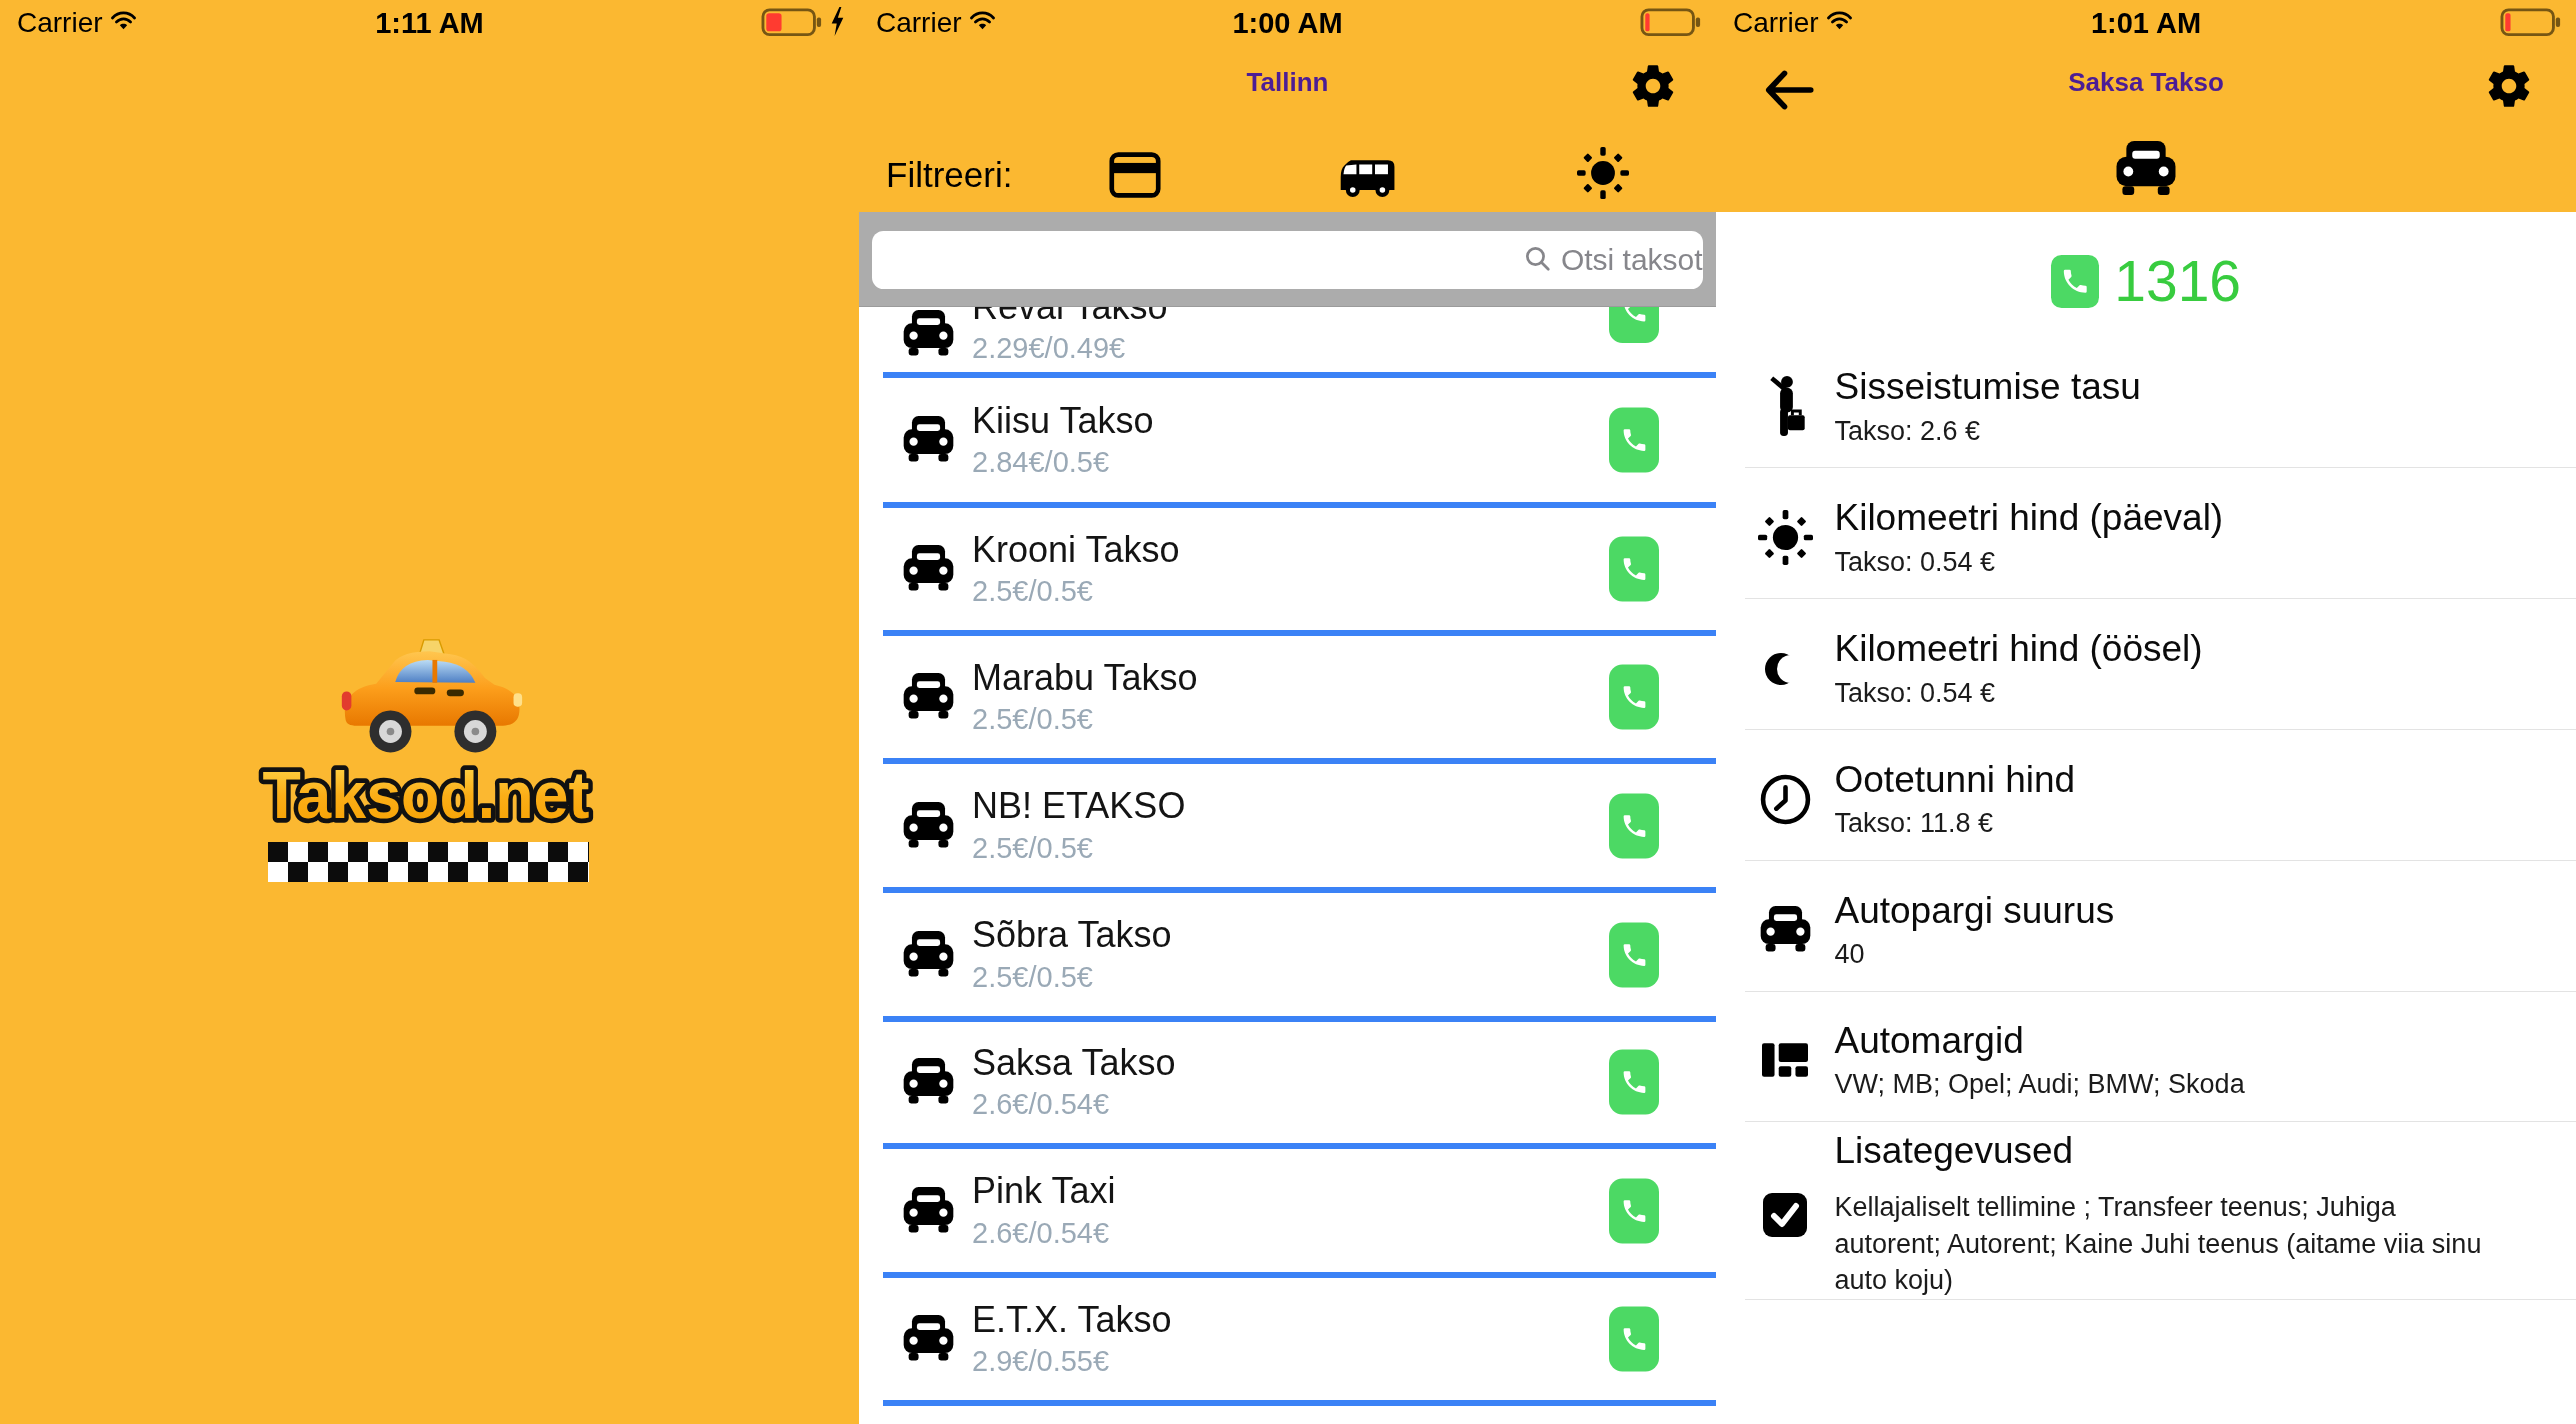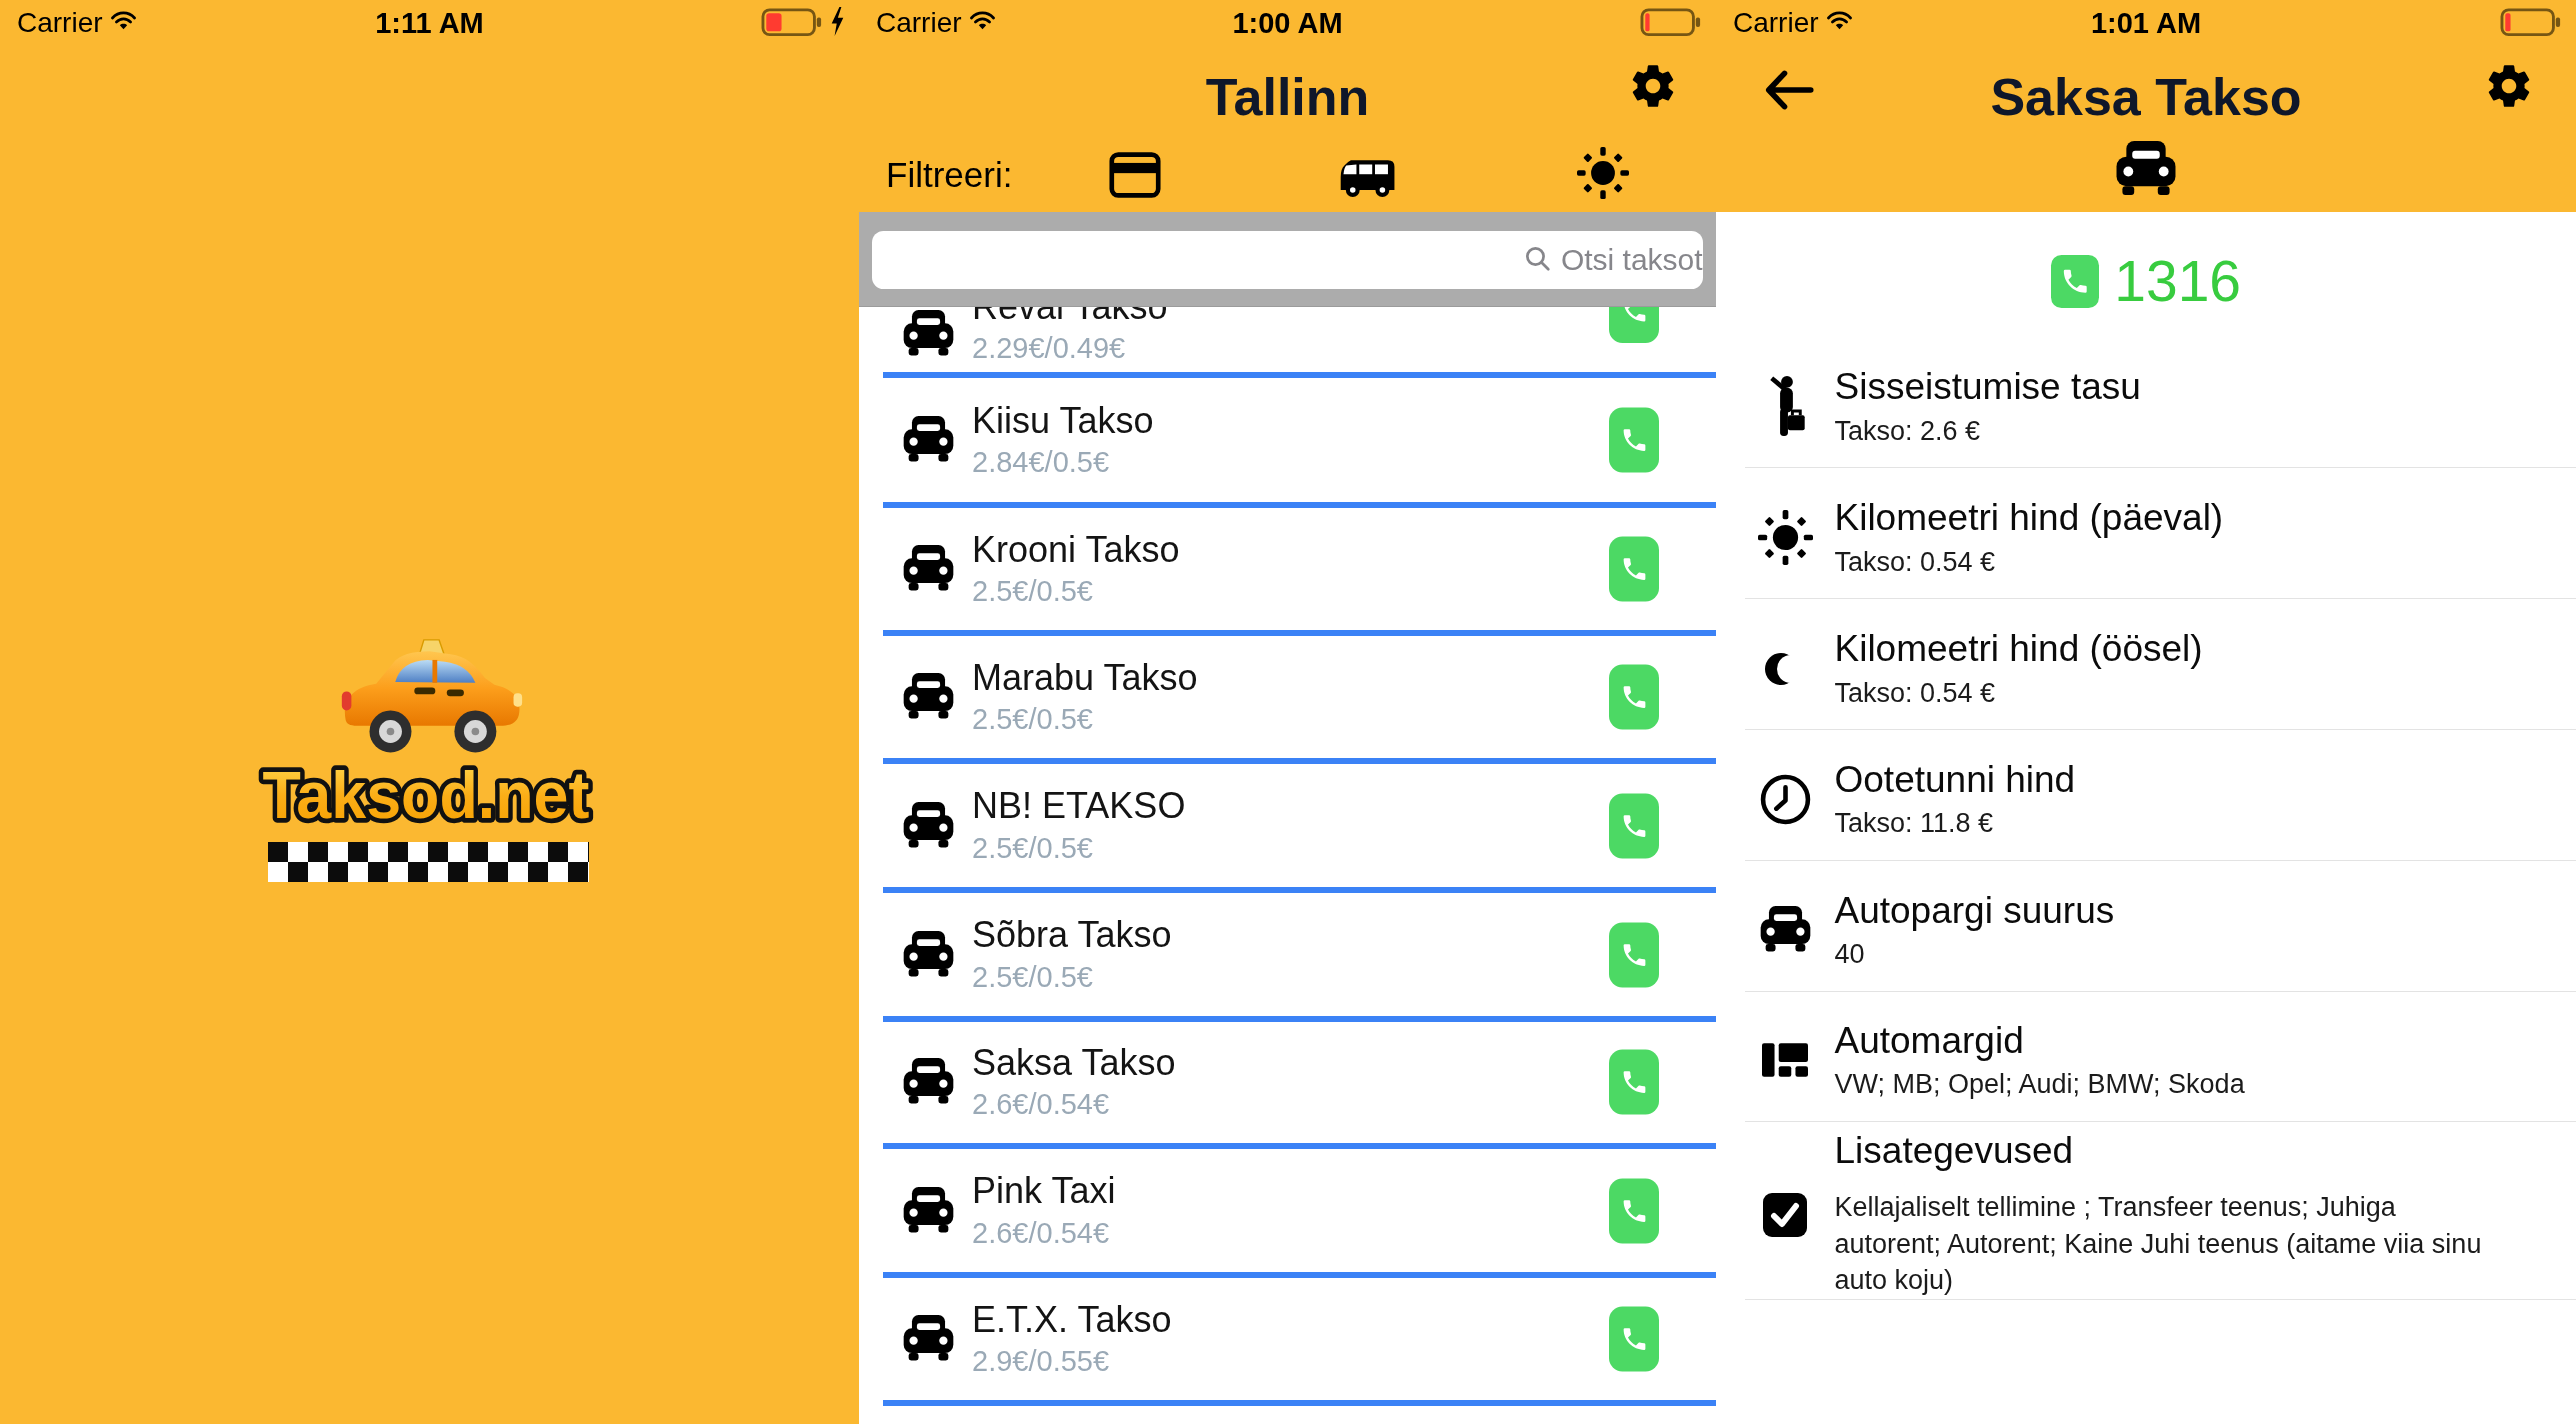--- a/index.html
+++ b/index.html
@@ -13,21 +13,21 @@
 
   
   .statusbar { position:absolute; top:0; left:0; right:0; height:44px; z-index:20; }
   .sb-left { position:absolute; left:17px; top:6.7px; display:flex; align-items:center; gap:7.6px; }
   .sb-carrier { font-size:28px; color:#000; }
   .sb-time { position:absolute; left:0; right:0; top:6.7px; text-align:center; font-size:29px; font-weight:700; color:#000; }
   .sb-right { position:absolute; right:13.4px; top:6.7px; display:flex; align-items:center; gap:4.8px; }
 
   
   .header { position:absolute; top:0; left:0; right:0; height:212px; background:#FBB831; z-index:10; }
-  .nav-title { position:absolute; top:67px; left:0; right:0; text-align:center; font-size:52px; font-weight:700; color:#0f172a; }
+  .nav-title { position:absolute; top:67px; left:0; right:0; text-align:center; font-size:26px; font-weight:700; color:#4c1d95; }
   .gear-btn { position:absolute; top:61px; right:38px; width:50px; height:50px; cursor:pointer; }
   .back-btn { position:absolute; top:69px; left:46px; width:52px; height:42px; cursor:pointer; }
 
   
   .filter-row { position:absolute; top:143px; left:0; right:0; height:65px; }
   .filter-label { position:absolute; left:27px; top:11.5px; font-size:35px; font-weight:500; color:#000; }
   .filter-btn { position:absolute; cursor:pointer; }
 
   
   .search-band { position:absolute; top:212px; left:0; right:0; height:95px; background:#ACACAC; border-bottom:1.9px solid #9b9b9b; z-index:15; }

